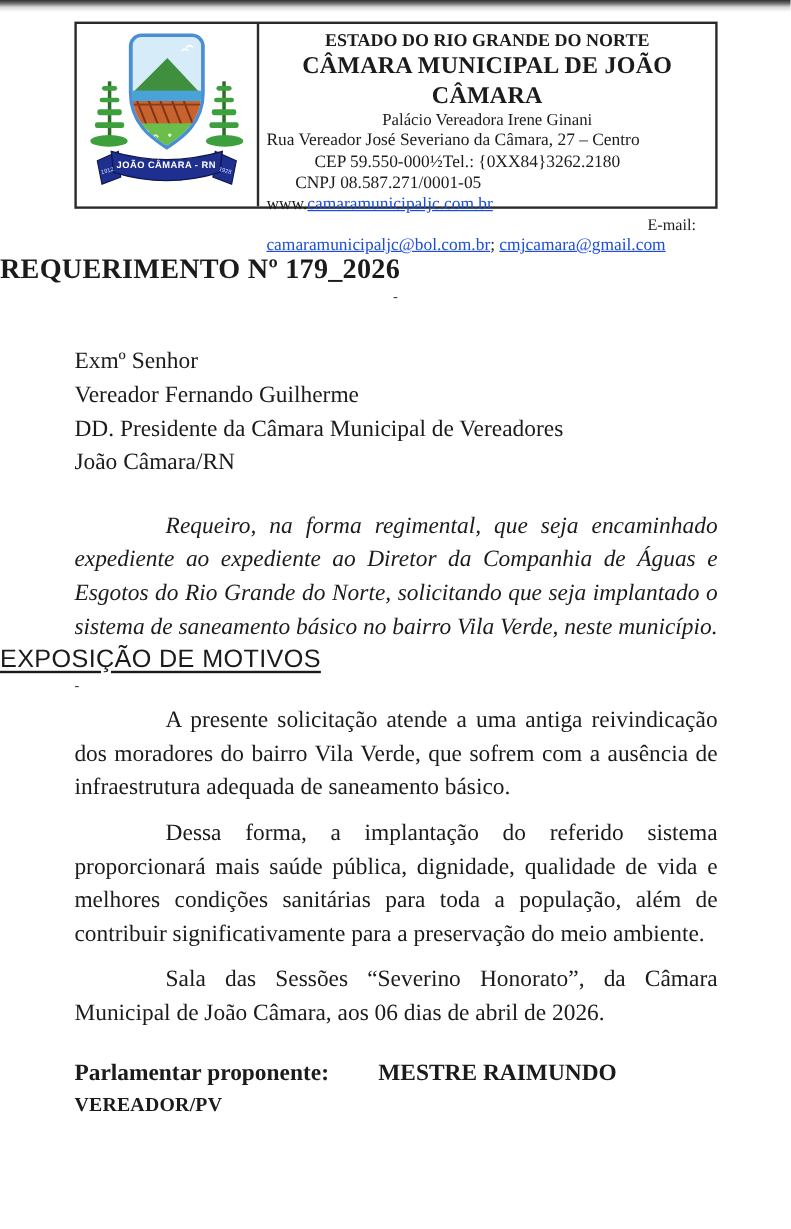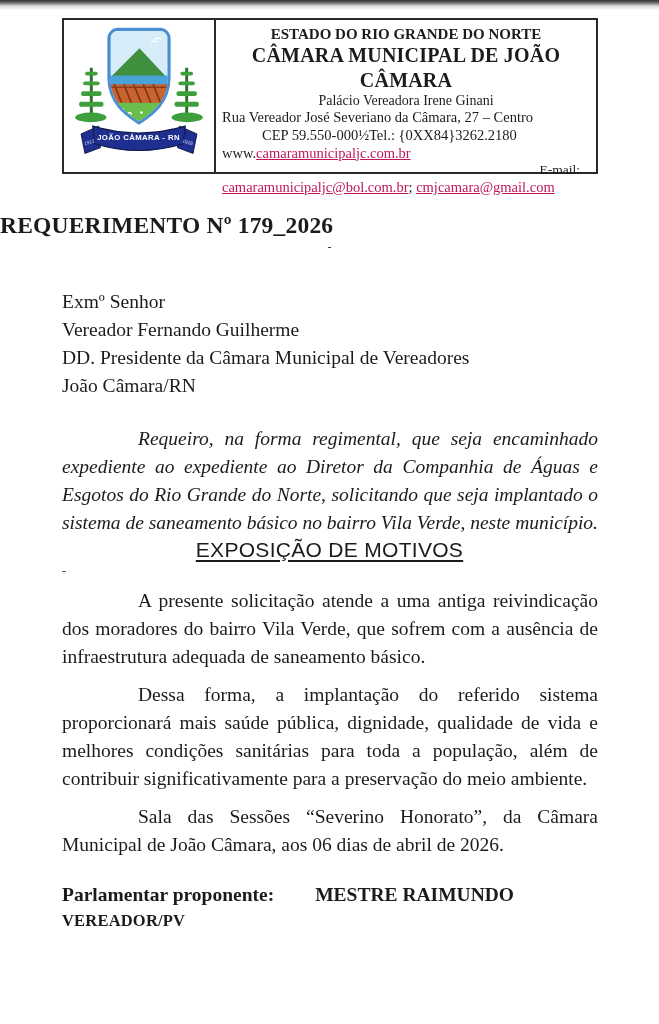--- a/index.html
+++ b/index.html
@@ -39,21 +39,21 @@
   }
   .hl-state{font-weight:bold;font-size:15px;}
   .hl-muni{font-weight:bold;font-size:20px;letter-spacing:.2px;}
   .hl-palace{font-size:14px;}
   .hl-addr{font-size:14.5px;text-align:left;}
   .hl-cep{font-size:14.5px;padding-left:40px;text-align:left;}
   .hl-cnpj{font-size:14.5px;text-align:left;padding-left:24px;}
   .hl-www{font-size:14.5px;text-align:left;}
   .hl-email-label{font-size:13.5px;text-align:right;padding-right:10px;}
   .hl-emails{font-size:14.5px;text-align:left;}
-  .lnk{color:#be185d;text-decoration:underline;cursor:pointer;}
+  .lnk{color:#1d4ed8;text-decoration:underline;cursor:pointer;}
   .sep{color:#1b1b1b;}
   
   .doc-title{
     margin-top:36px;
     font-weight:bold;
     font-size:23.5px;
     line-height:30px;
     letter-spacing:.2px;
   }
   .title-dash{
@@ -66,21 +66,21 @@
   }
   .para{
     margin:0 61px 0 62px;
     font-size:19.5px;line-height:28px;
     text-align:justify;
     text-indent:76px;
   }
   .p1{margin-top:25px;font-style:italic;}
   .section-heading{
     margin-top:0;
-    text-align:center;
+    text-align:left;
     font-family:"Liberation Sans", sans-serif;
     font-size:21px;line-height:26px;
     text-decoration:underline;
     text-underline-offset:3px;
     letter-spacing:.3px;
     font-weight:normal;
   }
   .margin-dash{
     height:16px;line-height:16px;
     margin-left:62px;
@@ -164,20 +164,21 @@
           <text x="117" y="124" text-anchor="middle" font-family="Liberation Sans, sans-serif" font-size="5" fill="#cfd6ff" transform="rotate(16 117 124)">1928</text>
         </g>
       </svg>
     </div>
     <div class="info-cell">
       <div class="hl-state">ESTADO DO RIO GRANDE DO NORTE</div>
       <div class="hl-muni">CÂMARA MUNICIPAL DE JOÃO CÂMARA</div>
       <div class="hl-palace">Palácio Vereadora Irene Ginani</div>
       <div class="hl-addr">Rua Vereador José Severiano da Câmara, 27 – Centro</div>
       <div class="hl-cep">CEP 59.550-000½Tel.: {0XX84}3262.2180</div>
+      <div class="hl-cnpj">CNPJ 08.587.271/0001-05</div>
       <div class="hl-www"><span>www.</span><span class="lnk">camaramunicipaljc.com.br</span></div>
       <div class="hl-email-label">E-mail:</div>
       <div class="hl-emails"><span class="lnk">camaramunicipaljc@bol.com.br</span><span class="sep">; </span><span class="lnk">cmjcamara@gmail.com</span></div>
     </div>
   </div>
 
   <div class="doc-title">REQUERIMENTO Nº 179_2026</div>
   <div class="title-dash">-</div>
 
   <div class="addressee">

